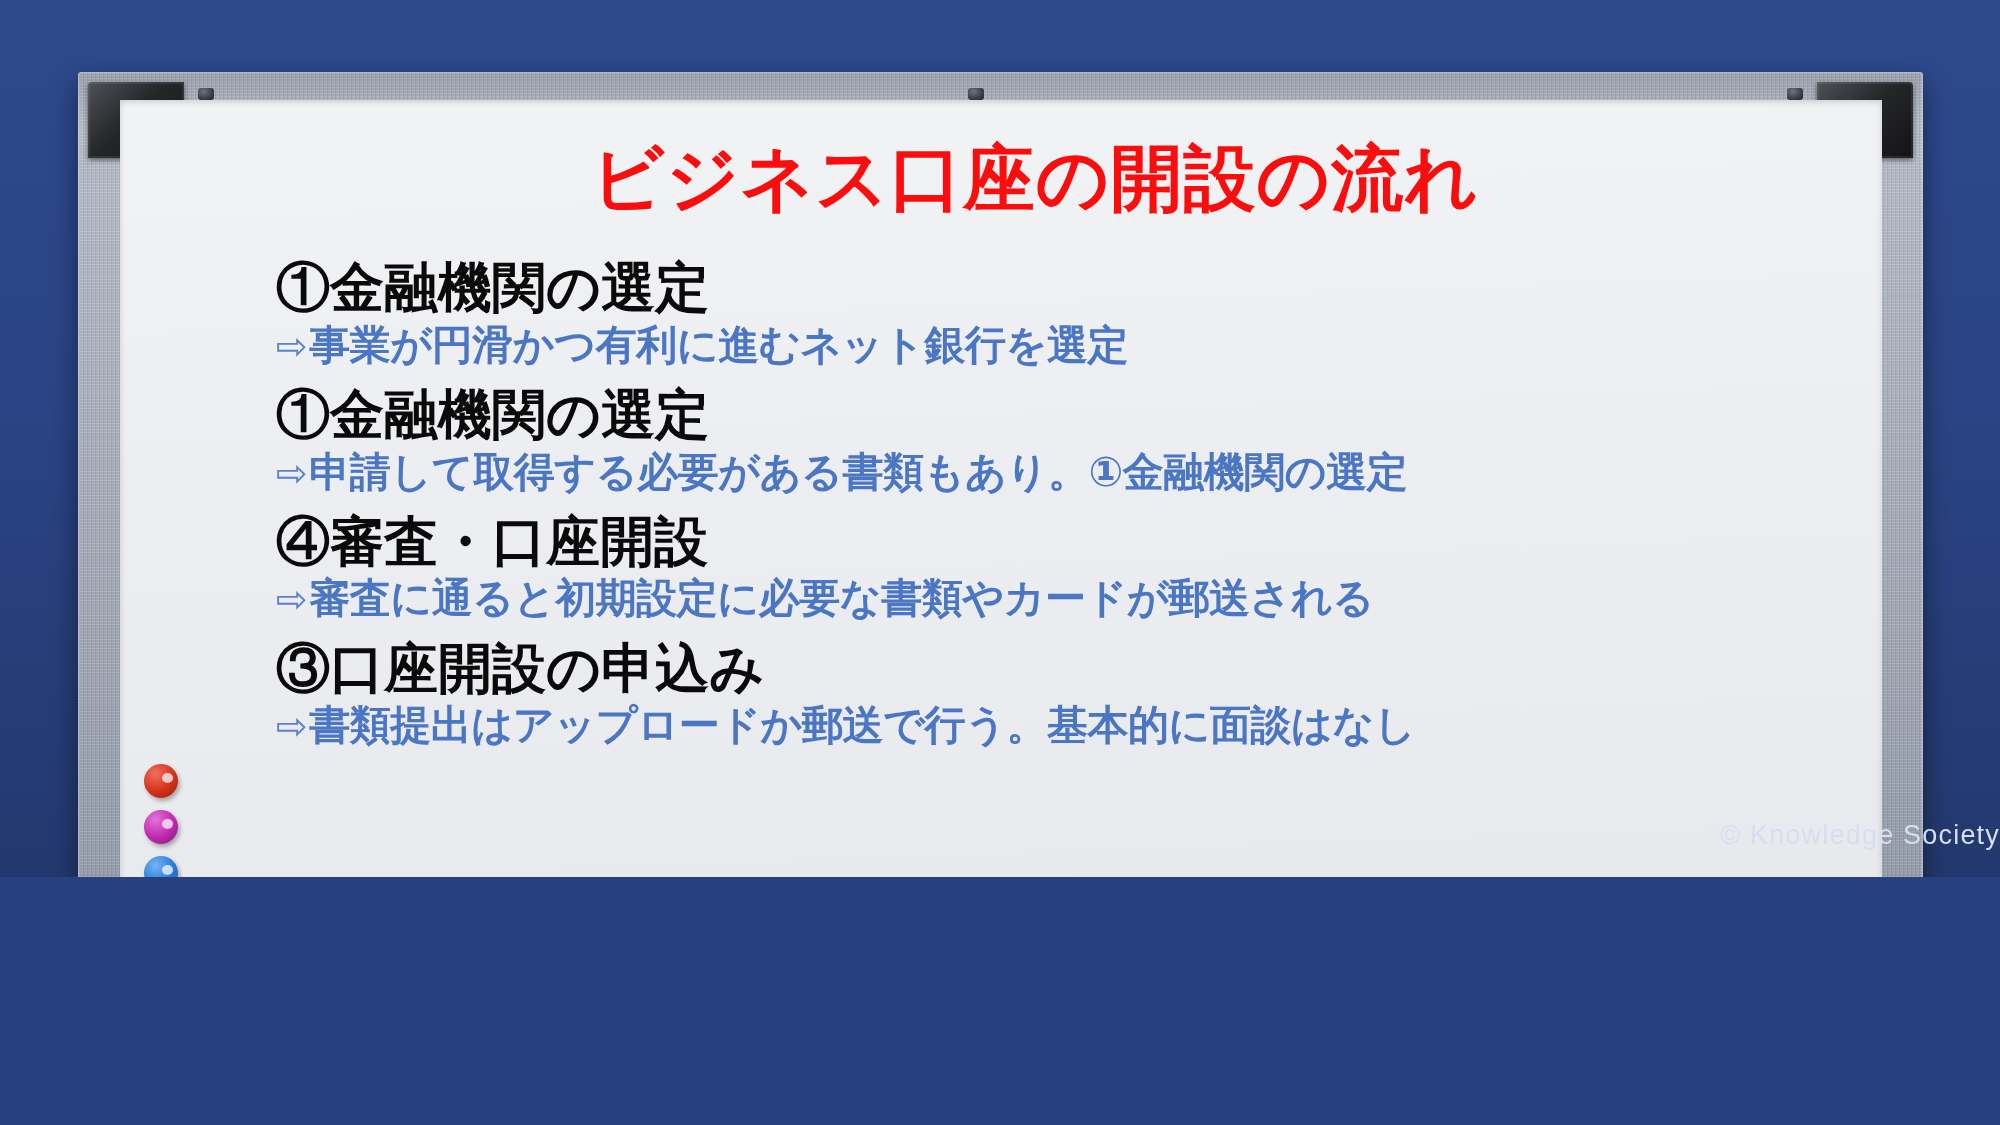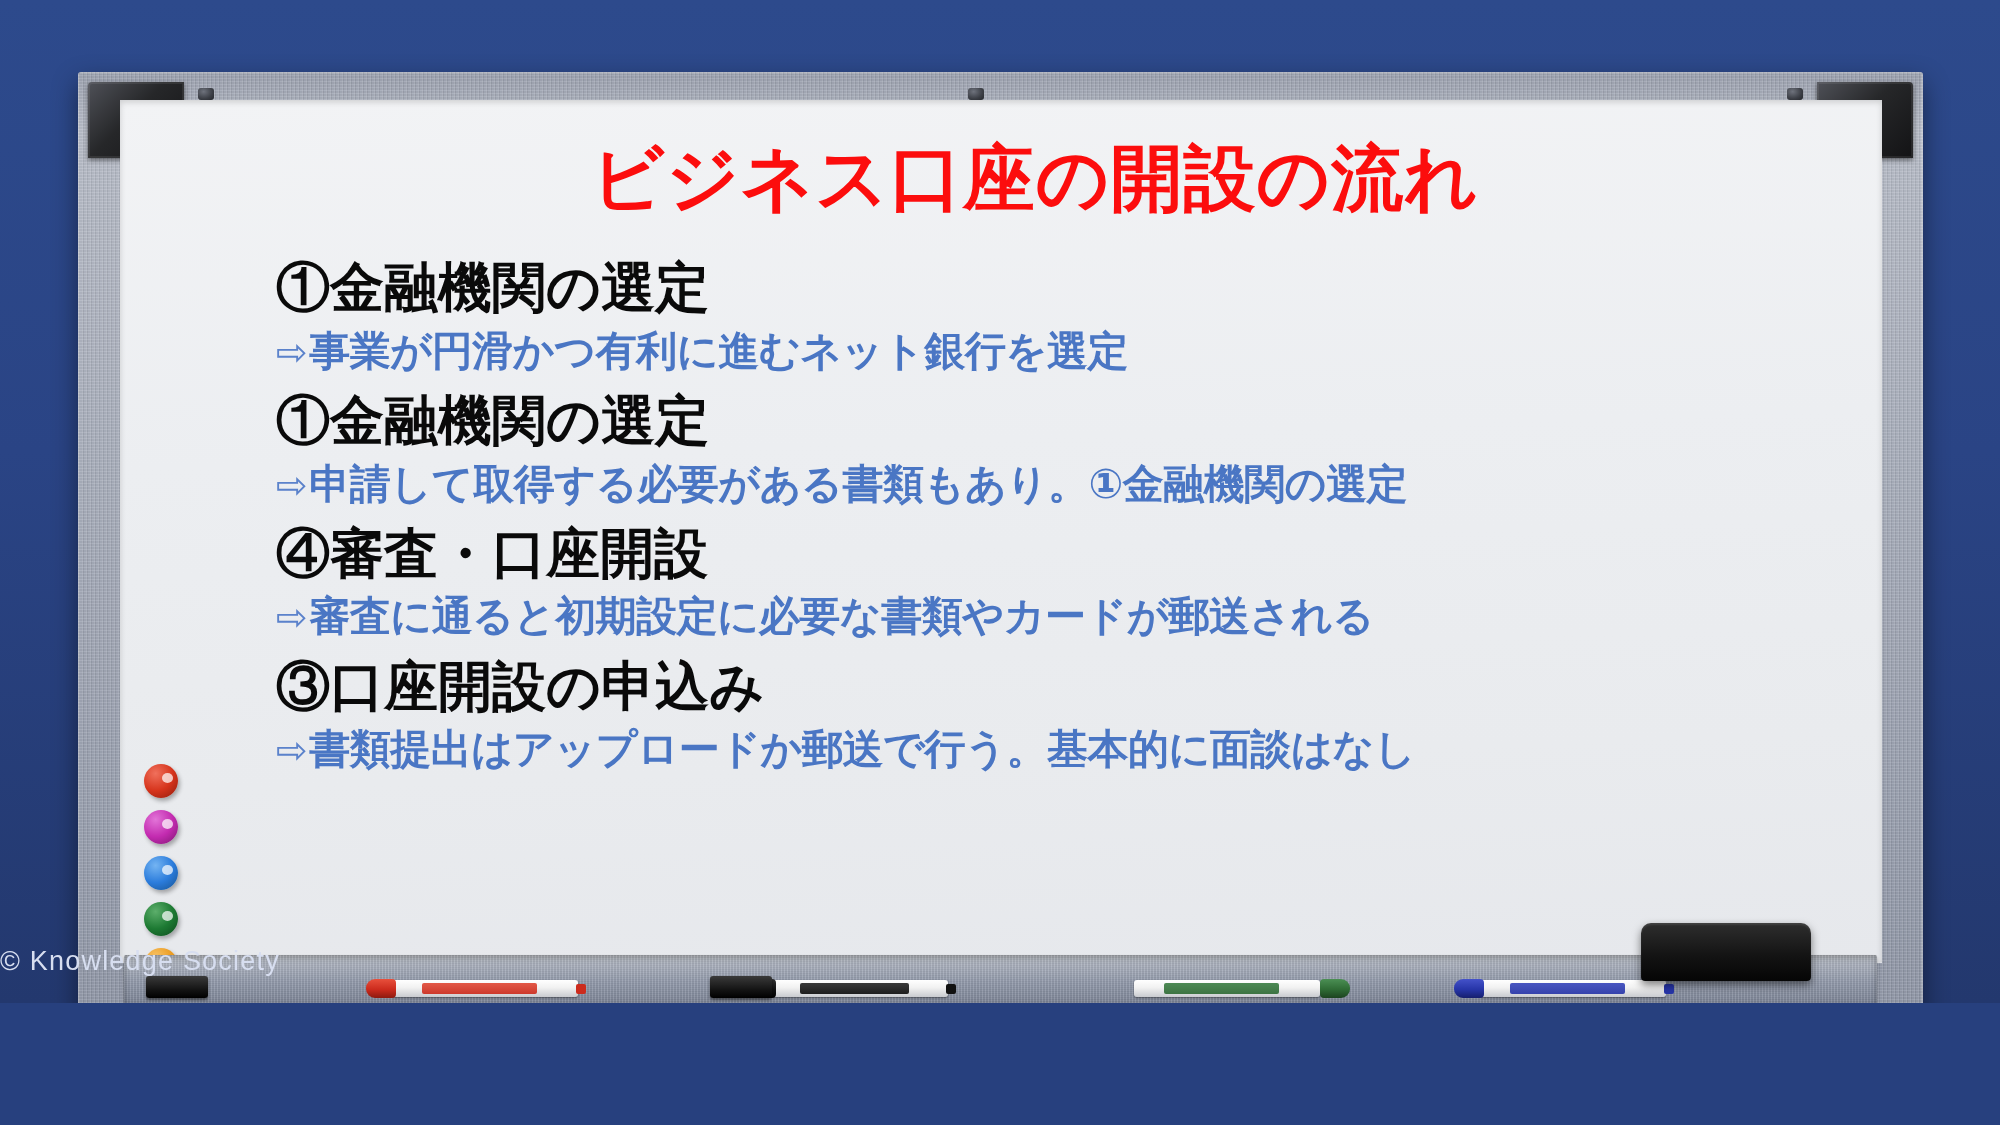--- a/index.html
+++ b/index.html
@@ -12,21 +12,21 @@
     width: 2000px;
     height: 1125px;
     overflow: hidden;
     font-family: "Liberation Sans", "DejaVu Sans", sans-serif;
   }
 
   
   .slide {
     position: relative;
     width: 2000px;
-    height: 1003px;
+    height: 877px;
     background:
       linear-gradient(180deg, #2d4a8c 0%, #2a4485 45%, #23386e 100%);
     overflow: hidden;
   }
 
   
   .board-frame {
     position: absolute;
     left: 78px;
     top: 72px;
@@ -212,21 +212,21 @@
     color: #0a0a0a;
     font-size: 54px;
     font-weight: 700;
     line-height: 1.12;
     letter-spacing: 0px;
     font-family: Liberation Serif, serif;
     white-space: nowrap;
   }
 
   .step-detail {
-    margin-top: 8px;
+    margin-top: 2px;
     color: #4a76c4;
     font-size: 41px;
     font-weight: 700;
     line-height: 1.18;
     letter-spacing: -0.5px;
     font-family: "DejaVu Sans", "Liberation Sans", sans-serif;
     white-space: nowrap;
   }
   .arrow-glyph {
     color: #5b82cb;
@@ -234,21 +234,21 @@
     font-size: 38px;
     margin-right: 2px;
   }
 
   
   .footer {
     position: absolute;
     left: 0;
     right: 0;
     bottom: 26px;
-    text-align: left;
+    text-align: right;
     color: #d7def0;
     font-size: 27px;
     letter-spacing: 1.2px;
     font-family: "Liberation Sans", sans-serif;
   }
 </style>
 </head>
 <body>
 
 <div class="slide">

